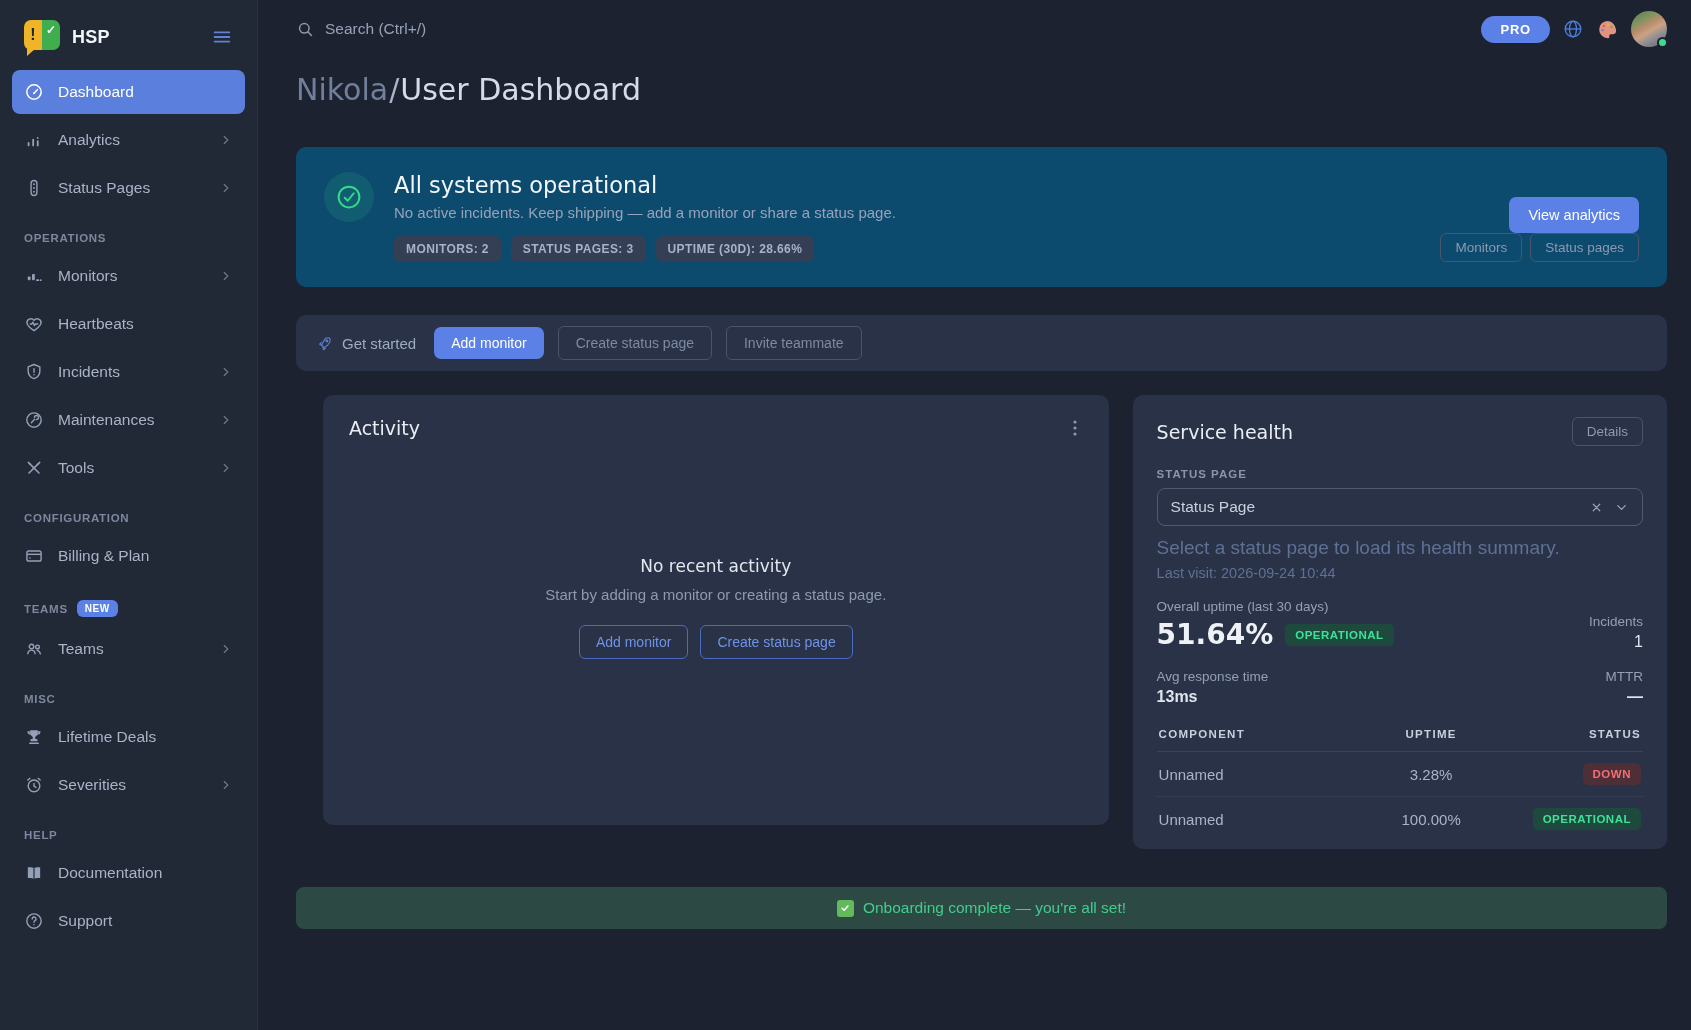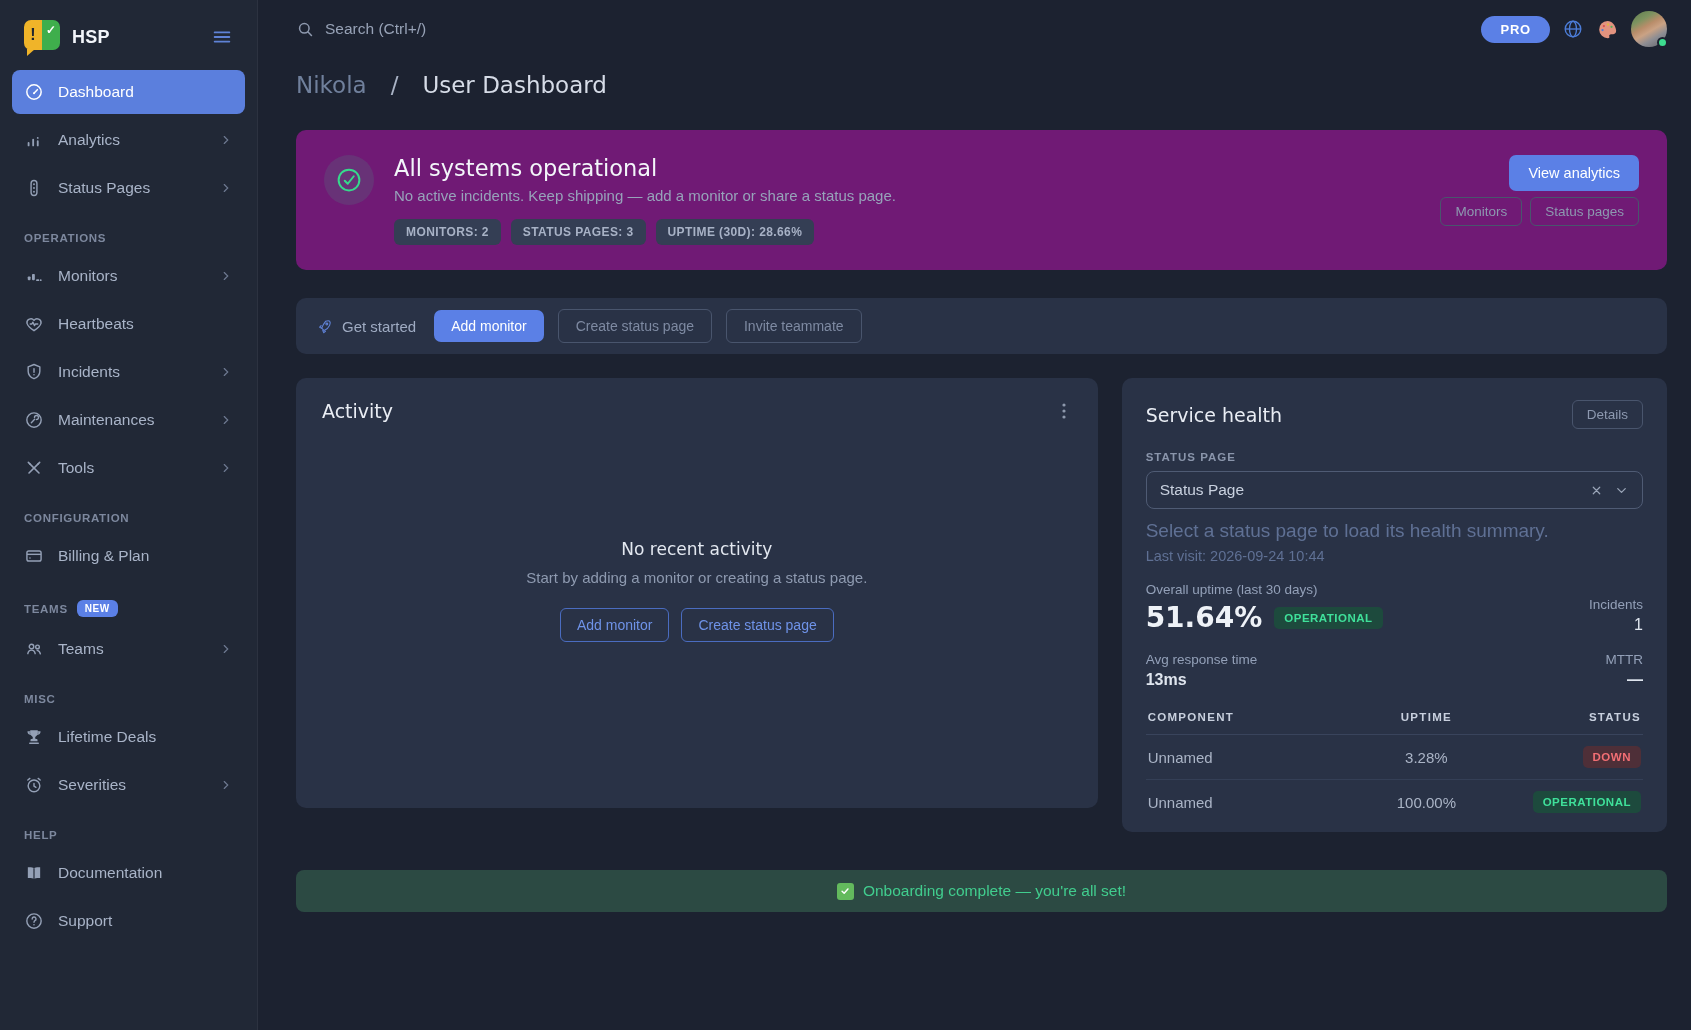--- a/index.html
+++ b/index.html
@@ -58,47 +58,47 @@
   .topbar-right { margin-left:auto; display:flex; align-items:center; gap:12px; }
   .pro-badge { background:#5b80e6; color:#fff; font-weight:700; font-size:13px; letter-spacing:.8px; padding:6px 19px; border-radius:999px; cursor:pointer; }
   .globe { color:#4c7dd8; cursor:pointer; }
   .palette { cursor:pointer; }
   .avatar { position:relative; width:36px; height:36px; border-radius:50%; cursor:pointer;
     background:linear-gradient(150deg,#5d7b4e 0%,#7d9360 26%,#b98d6a 42%,#caa284 55%,#8d8d93 72%,#5f6268 100%); }
   .avatar-dot { position:absolute; right:-1px; bottom:-1px; width:11px; height:11px; border-radius:50%; background:#3ddc8f; border:2px solid #1c2230; }
 
   .content { flex:1; padding:0 24px 0 38px; overflow:hidden; }
 
-  .breadcrumb { padding-top:14px; font-family:"DejaVu Sans", sans-serif; font-size:23px; color:#d6dce7; display:flex; gap:24px; align-items:baseline; }
+  .breadcrumb { padding-top:14px; font-family:"DejaVu Sans", sans-serif; font-size:30px; color:#d6dce7; display:flex; gap:1px; align-items:baseline; }
   .crumb-muted { color:#70809c; }
   .crumb-sep { color:#aab4c6; }
 
   
-  .hero { margin-top:32px; background:#701a75; border-radius:10px; padding:25px 28px; display:flex; gap:20px; min-height:133px; }
+  .hero { margin-top:40px; background:#0c4a6e; border-radius:10px; padding:25px 28px; display:flex; gap:20px; min-height:133px; }
   .hero-check { width:50px; height:50px; border-radius:50%; background:rgba(54,217,140,.13); display:flex; align-items:center; justify-content:center; flex-shrink:0; color:#36d98c; }
   .hero-body { flex:1; }
   .hero-title { font-family:"DejaVu Sans", sans-serif; font-size:22.5px; font-weight:500; color:#f3f6fa; }
   .hero-sub { margin-top:6px; font-size:15px; color:#97a3ba; }
   .hero-chips { margin-top:15px; display:flex; gap:10px; }
   .chip { background:#343e54; color:#a8b2c6; font-size:12px; font-weight:600; letter-spacing:.4px; padding:6px 12px; border-radius:6px; }
-  .hero-actions { display:flex; flex-direction:column; align-items:flex-end; justify-content:flex-start;gap:6px; }
+  .hero-actions { display:flex; flex-direction:column; align-items:flex-end; justify-content:flex-end; }
   .btn { font-family:"Liberation Sans", sans-serif; cursor:pointer; border-radius:7px; }
   .btn-primary { background:#5b80e6; border:none; color:#fff; font-size:14.5px; padding:10px 19px; }
   .ghost-row { display:flex; gap:8px; }
   .btn-ghost { background:transparent; border:1px solid #49556d; color:#8d99b0; font-size:13.5px; padding:6px 14px; border-radius:6px; }
 
   
   .strip { margin-top:28px; background:#293246; border-radius:10px; padding:11px 20px; display:flex; align-items:center; gap:14px; }
   .strip-label { display:flex; align-items:center; gap:9px; color:#9fabc2; font-size:15px; margin-right:4px; }
   .strip .rocket { color:#5f82d6; }
   .btn-primary.sm { padding:8px 17px; font-size:14px; }
   .btn-ghost.md { padding:8px 17px; font-size:14px; color:#7e8aa2; }
 
   
-  .cards { margin-top:24px; display:grid; grid-template-columns:1.47fr 1fr; gap:24px; align-items:start; }
+  .cards { margin-top:24px; display:grid; grid-template-columns:1.47fr 1fr; gap:24px; align-items:start;margin-left:27px; }
   .card { background:#293246; border-radius:10px; }
   .card-title-row { display:flex; align-items:center; justify-content:space-between; }
   .card-title { font-family:"DejaVu Sans", sans-serif; font-size:19px; font-weight:500; color:#e9edf4; }
   .kebab { color:#8d98ac; cursor:pointer; padding:2px 6px; }
 
   .activity-card { min-height:430px; padding:22px 26px; display:flex; flex-direction:column; }
   .empty-state { margin:auto; text-align:center; transform:translateY(-14px); }
   .empty-title { font-family:"DejaVu Sans", sans-serif; font-size:17px; color:#e3e8f0; }
   .empty-sub { margin-top:10px; font-size:15px; color:#8e9ab0; }
   .empty-actions { margin-top:22px; display:flex; gap:12px; justify-content:center; }

